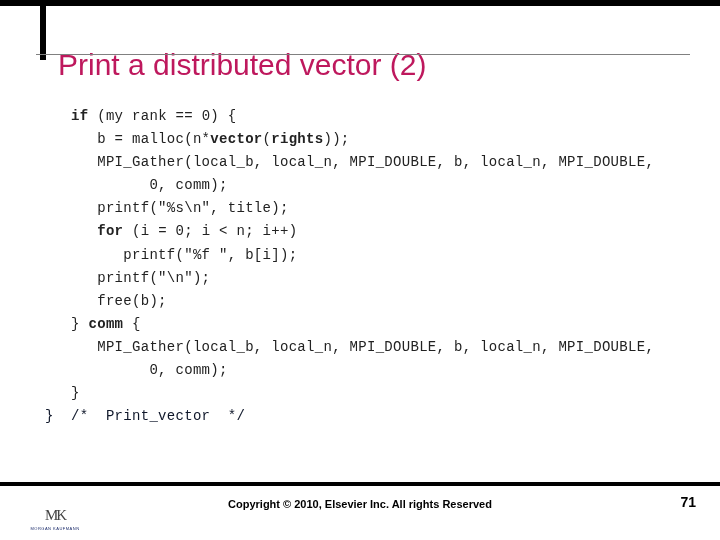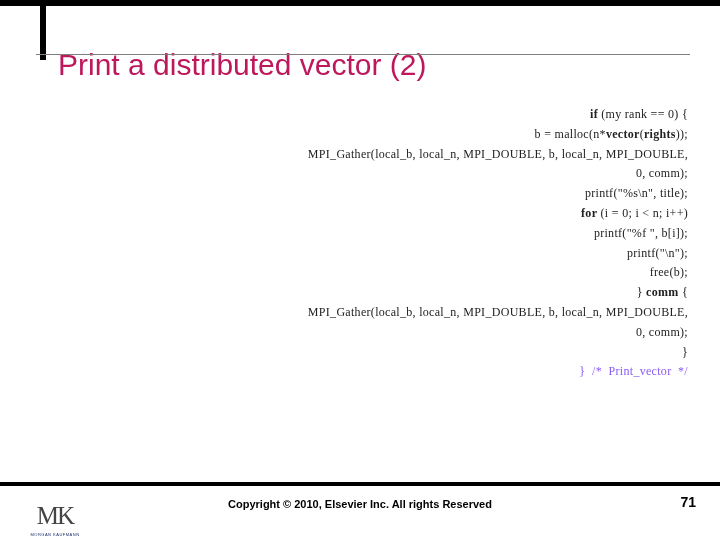--- a/index.html
+++ b/index.html
@@ -39,51 +39,50 @@
     left: 36px;
     right: 30px;
     height: 1px;
     background: #808080;
   }
   .code-block {
     position: absolute;
     top: 105px;
     left: 45px;
     right: 32px;
-    font-family: Liberation Serif, serif;
-    font-size: 12px;
+    font-family: Liberation Mono, monospace;
+    font-size: 14px;
     line-height: 1.65;
     color: #222;
     white-space: pre;
     letter-spacing: 0.3px;
-    text-align: right;
   }
   .code-block b { font-weight: bold; }
-  .code-block .faded { color: #8b5cf6; }
+  .code-block .faded { color: #0f172a; }
   .bottom-bar {
     position: absolute;
     bottom: 54px;
     left: 0; width: 100%;
     height: 4px;
     background: #000;
   }
   .logo {
     position: absolute;
     bottom: 10px;
     left: 30px;
     width: 50px;
     height: 40px;
     display: flex;
     flex-direction: column;
     align-items: center;
     justify-content: center;
   }
   .logo-mk {
     font-family: Georgia, serif;
-    font-size: 25px;
+    font-size: 15px;
     color: #444;
     letter-spacing: -2px;
     margin-top: 18px;
   }
   .logo-bar {
     width: 46px; height: 3px; background: #1a2a6a; margin-top: 1px;
   }
   .logo-sub {
     font-size: 4px;
     color: #1a2a6a;

